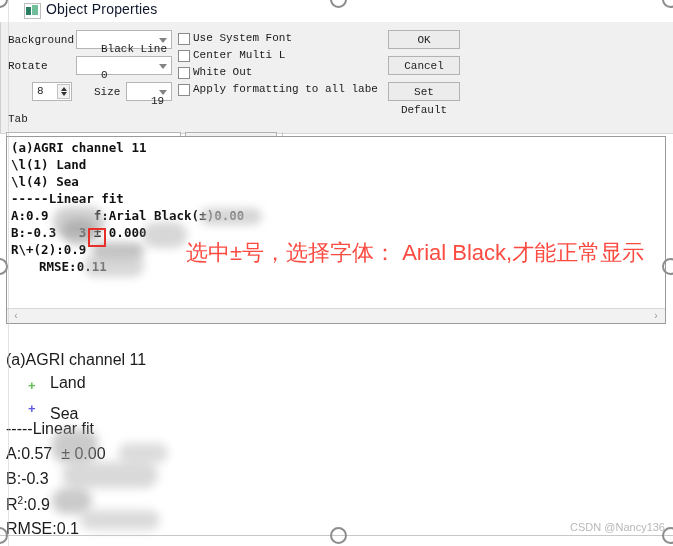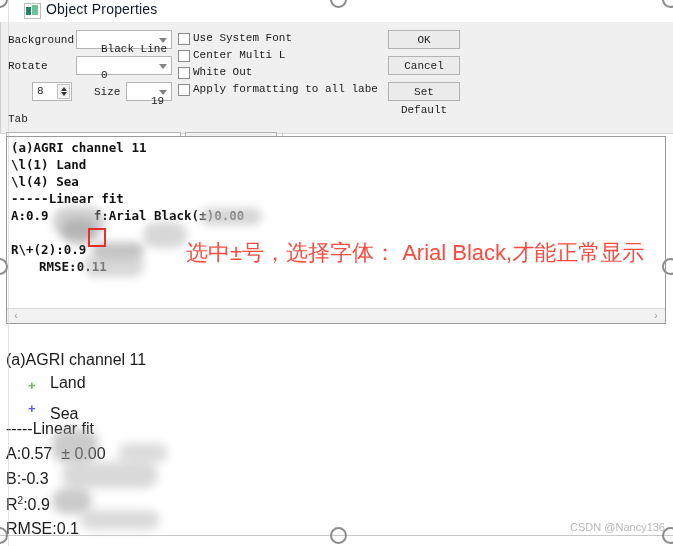--- a/index.html
+++ b/index.html
@@ -283,20 +283,21 @@
   </div>
   <div class="fmtbtn" style="left:428px;font-family:'Liberation Serif',serif;">Γ</div>
 </div>
 
 <div class="editarea">
   <div class="edittext" style="top:2px;">(a)AGRI channel 11</div>
   <div class="edittext" style="top:19px;">\l(1) Land</div>
   <div class="edittext" style="top:36px;">\l(4) Sea</div>
   <div class="edittext" style="top:53px;">-----Linear fit</div>
   <div class="edittext" style="top:70px;">A:0.9      f:Arial Black(±)0.00</div>
+  <div class="edittext" style="top:87px;">B:-0.3   3 ± 0.000</div>
   <div class="edittext" style="top:104px;">R\+(2):0.9</div>
   <div class="edittext" style="top:121px;padding-left:28px;">RMSE:0.11</div>
 
   <div class="hscroll">
     <span class="a al">‹</span>
     <span class="a ar">›</span>
   </div>
 </div>
 
 <div class="blur" style="left:53px;top:207px;width:52px;height:30px;background:rgba(170,170,170,.55);filter:blur(4px);"></div>

